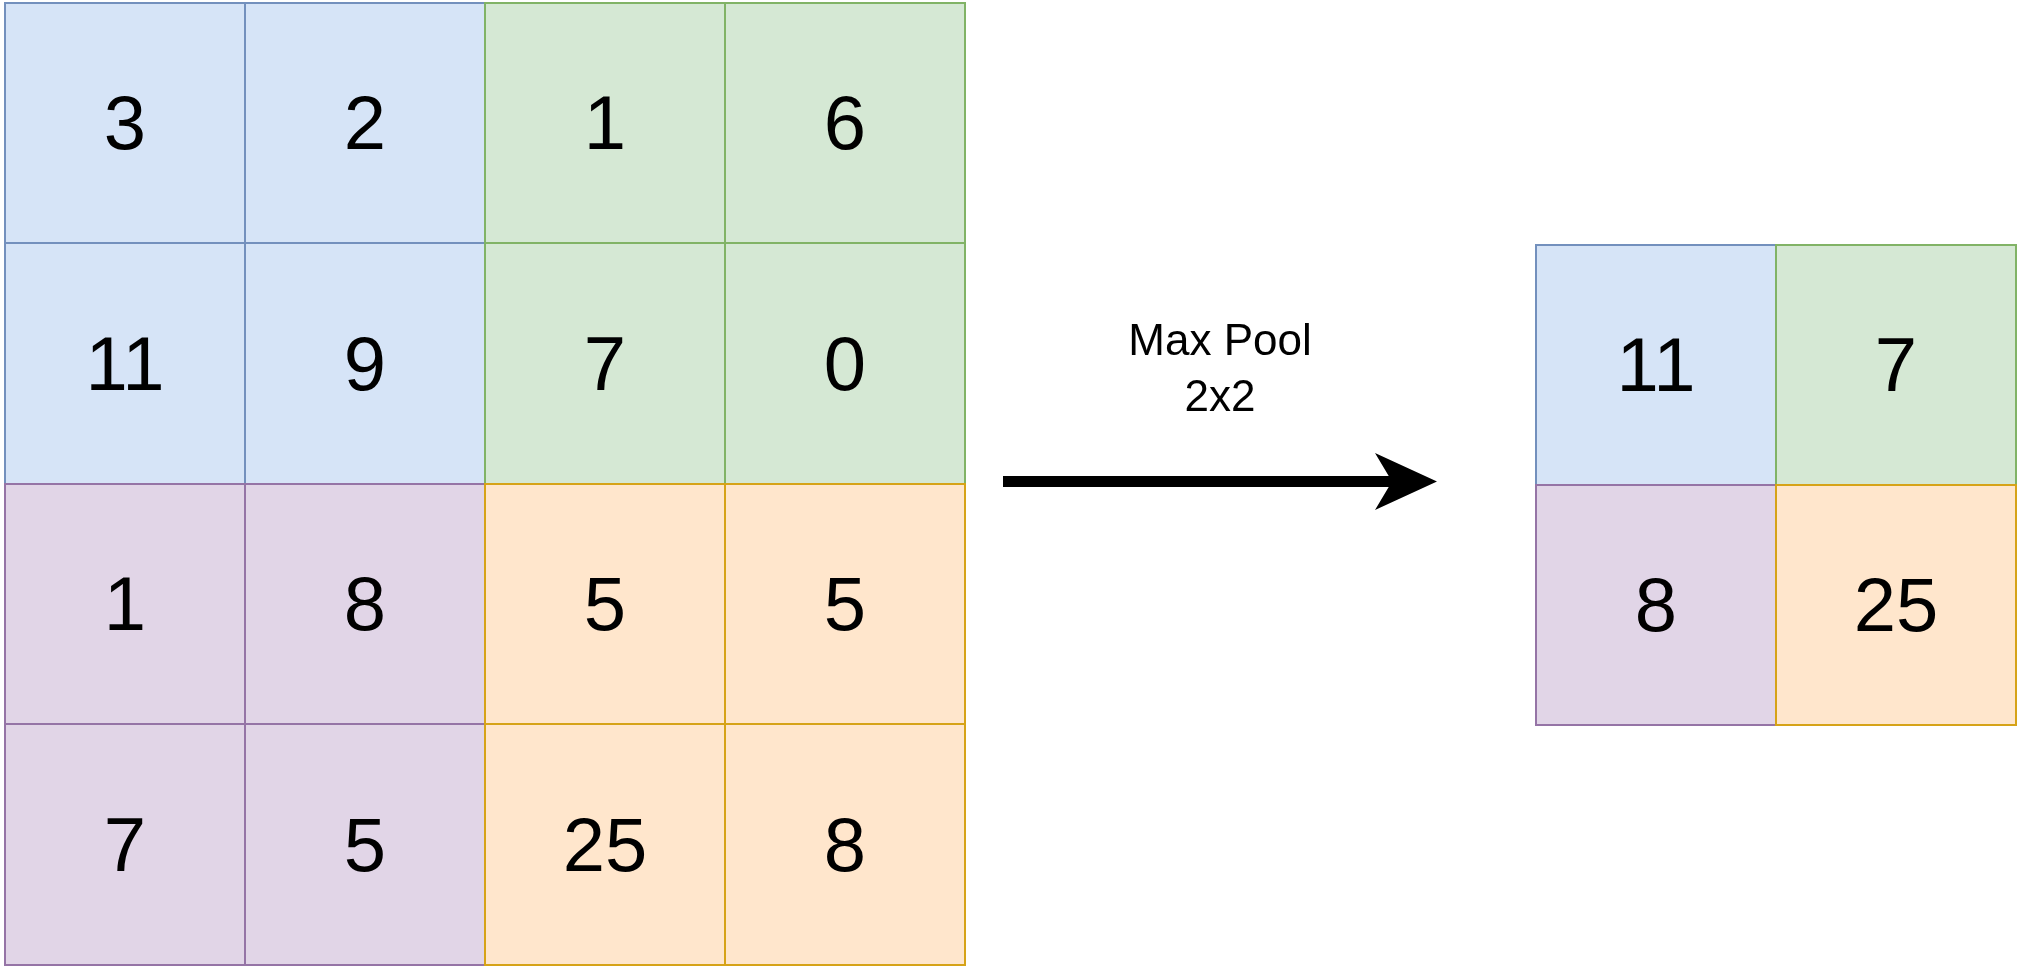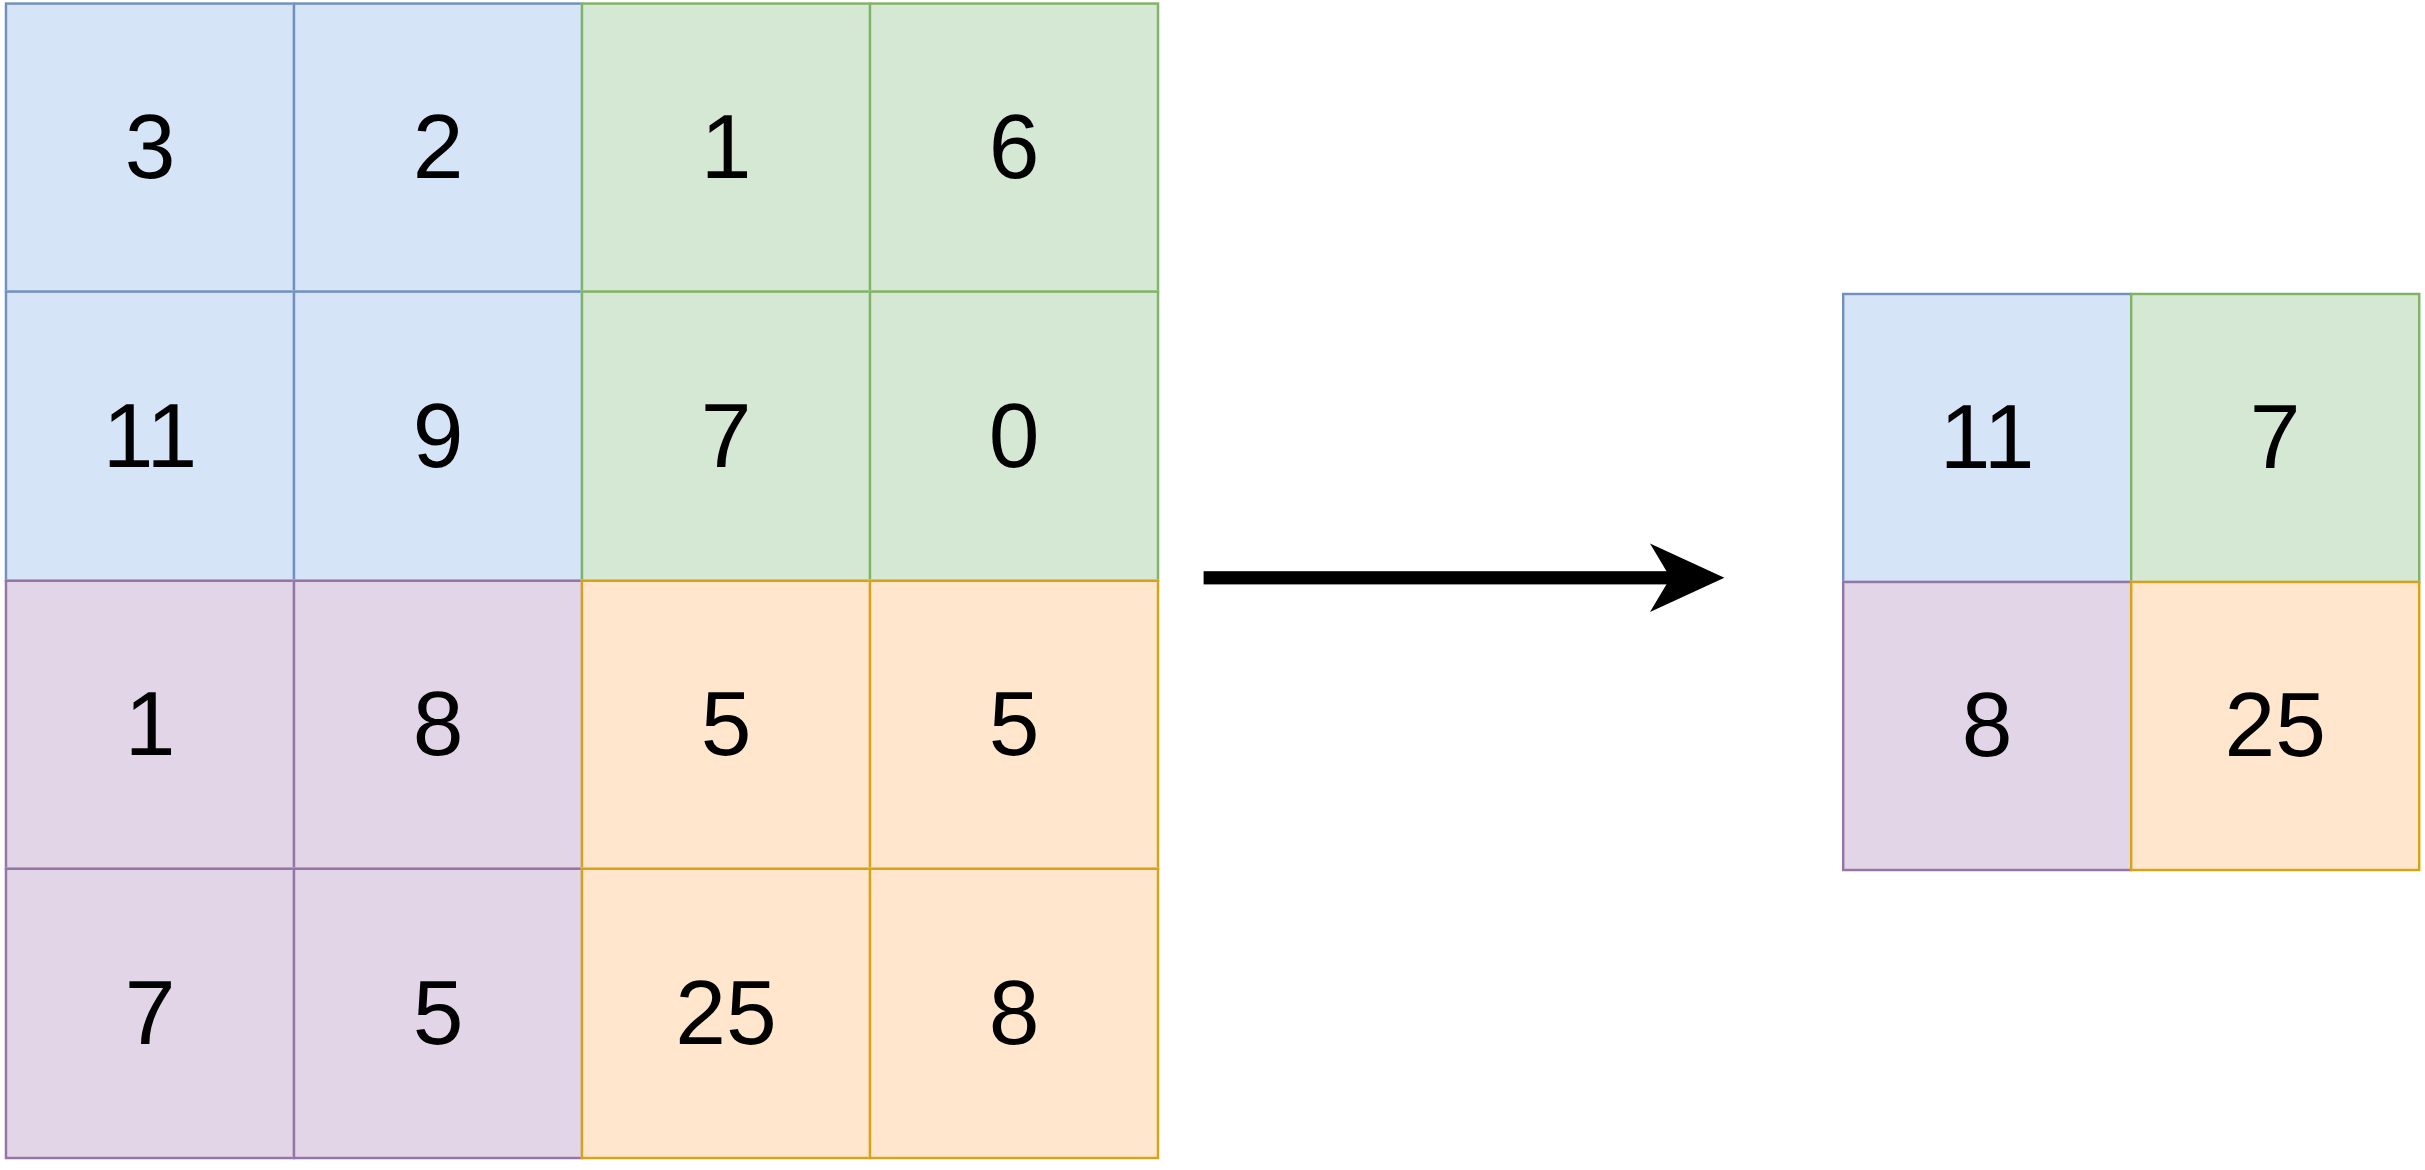--- a/index.html
+++ b/index.html
@@ -110,20 +110,24 @@
     <div class="cell q-purple">8</div>
     <div class="cell q-orange">5</div>
     <div class="cell q-orange">5</div>
 
     <div class="cell q-purple">7</div>
     <div class="cell q-purple">5</div>
     <div class="cell q-orange">25</div>
     <div class="cell q-orange">8</div>
   </div>
 
+  <div id="op-label">
+    <span class="line">Max Pool</span>
+    <span class="line">2x2</span>
+  </div>
 
   <svg id="arrow" viewBox="0 0 440 72">
 
     <rect x="3" y="31" width="390" height="11" fill="#000000"></rect>
 
     <polygon points="375,8 437,36.5 375,65 392,36.5" fill="#000000"></polygon>
   </svg>
 
   <div class="grid" id="output-grid">
     <div class="cell q-blue">11</div>

